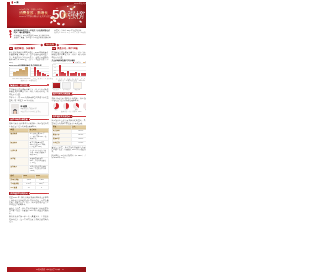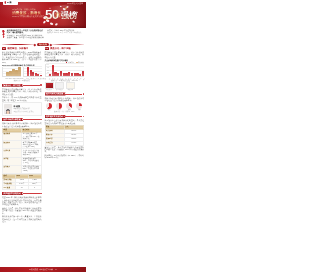--- a/index.html
+++ b/index.html
@@ -1,20 +1,20 @@
 <!DOCTYPE html>
 <html><head>
 <meta charset="utf-8">
 <title>report</title>
 <style>
   *{box-sizing:border-box;}
   html,body{margin:0;padding:0;}
   body{width:86px;height:273px;background:#ffffff;font-family:"Liberation Sans",sans-serif;overflow:hidden;
        -webkit-font-smoothing:antialiased;}
-  .page{position:relative;width:86px;height:273px;overflow:hidden;background:#fff;}
+  .page{position:relative;width:86px;height:273px;overflow:hidden;background:#fff;margin-left:7px;}
 
   
   .hero{position:absolute;left:0;top:2px;width:86px;height:25.5px;overflow:hidden;
         background:
           radial-gradient(ellipse 40px 18px at 22px 6px, rgba(255,255,255,.14), rgba(255,255,255,0) 70%),
           linear-gradient(100deg,#a8171d 0%,#b81f24 28%,#b41d22 52%,#8e1216 80%,#7d0f13 100%);}
   .hero:after{content:"";position:absolute;left:0;right:0;bottom:0;height:3px;
         background:linear-gradient(180deg,rgba(120,12,16,0),rgba(90,8,11,.55));}
   .heroglow{position:absolute;right:2px;top:-6px;width:44px;height:38px;
         background:radial-gradient(ellipse at 55% 60%, rgba(255,120,110,.30), rgba(255,80,70,0) 65%);}
@@ -37,21 +37,21 @@
            background:linear-gradient(180deg,#fff6e0,#f2c783 55%,#e2a95a);
            -webkit-background-clip:text;background-clip:text;color:transparent;letter-spacing:.03em;}
   .h-sub{margin-top:.35px;font-size:1.9px;line-height:2.4px;color:#edbfa8;white-space:nowrap;letter-spacing:.03em;}
 
   .bignum{position:absolute;left:45px;top:6px;width:36px;height:17px;}
   .bignum .fifty{position:absolute;left:0;top:0;font-size:13.5px;line-height:14.5px;font-weight:700;
         font-family:"Liberation Sans",sans-serif;letter-spacing:-0.055em;
         background:linear-gradient(180deg,#ffffff 18%,#fbf0e2 62%,#e9cdae 100%);
         -webkit-background-clip:text;background-clip:text;color:transparent;
         filter:drop-shadow(0 .45px .5px rgba(70,4,6,.5));}
-  .bignum .suffix{position:absolute;left:15.6px;top:3.3px;font-size:8.6px;line-height:9.6px;font-weight:700;
+  .bignum .suffix{position:absolute;left:15.6px;top:3.3px;font-size:8.6px;line-height:9.6px;font-weight:400;
         letter-spacing:-.04em;
         background:linear-gradient(180deg,#ffffff 25%,#f6e5d2 75%);
         -webkit-background-clip:text;background-clip:text;color:transparent;
         filter:drop-shadow(0 .45px .5px rgba(70,4,6,.5));}
   .ornament{position:absolute;left:9.2px;top:2.6px;width:7.6px;height:7.6px;z-index:3;}
 
   
   .intro{position:absolute;left:2px;top:29.2px;width:82px;}
   .intro-row{display:flex;gap:1.4px;align-items:flex-start;}
   .intro-mark{flex:none;width:3.4px;height:8.6px;margin-top:.5px;}

